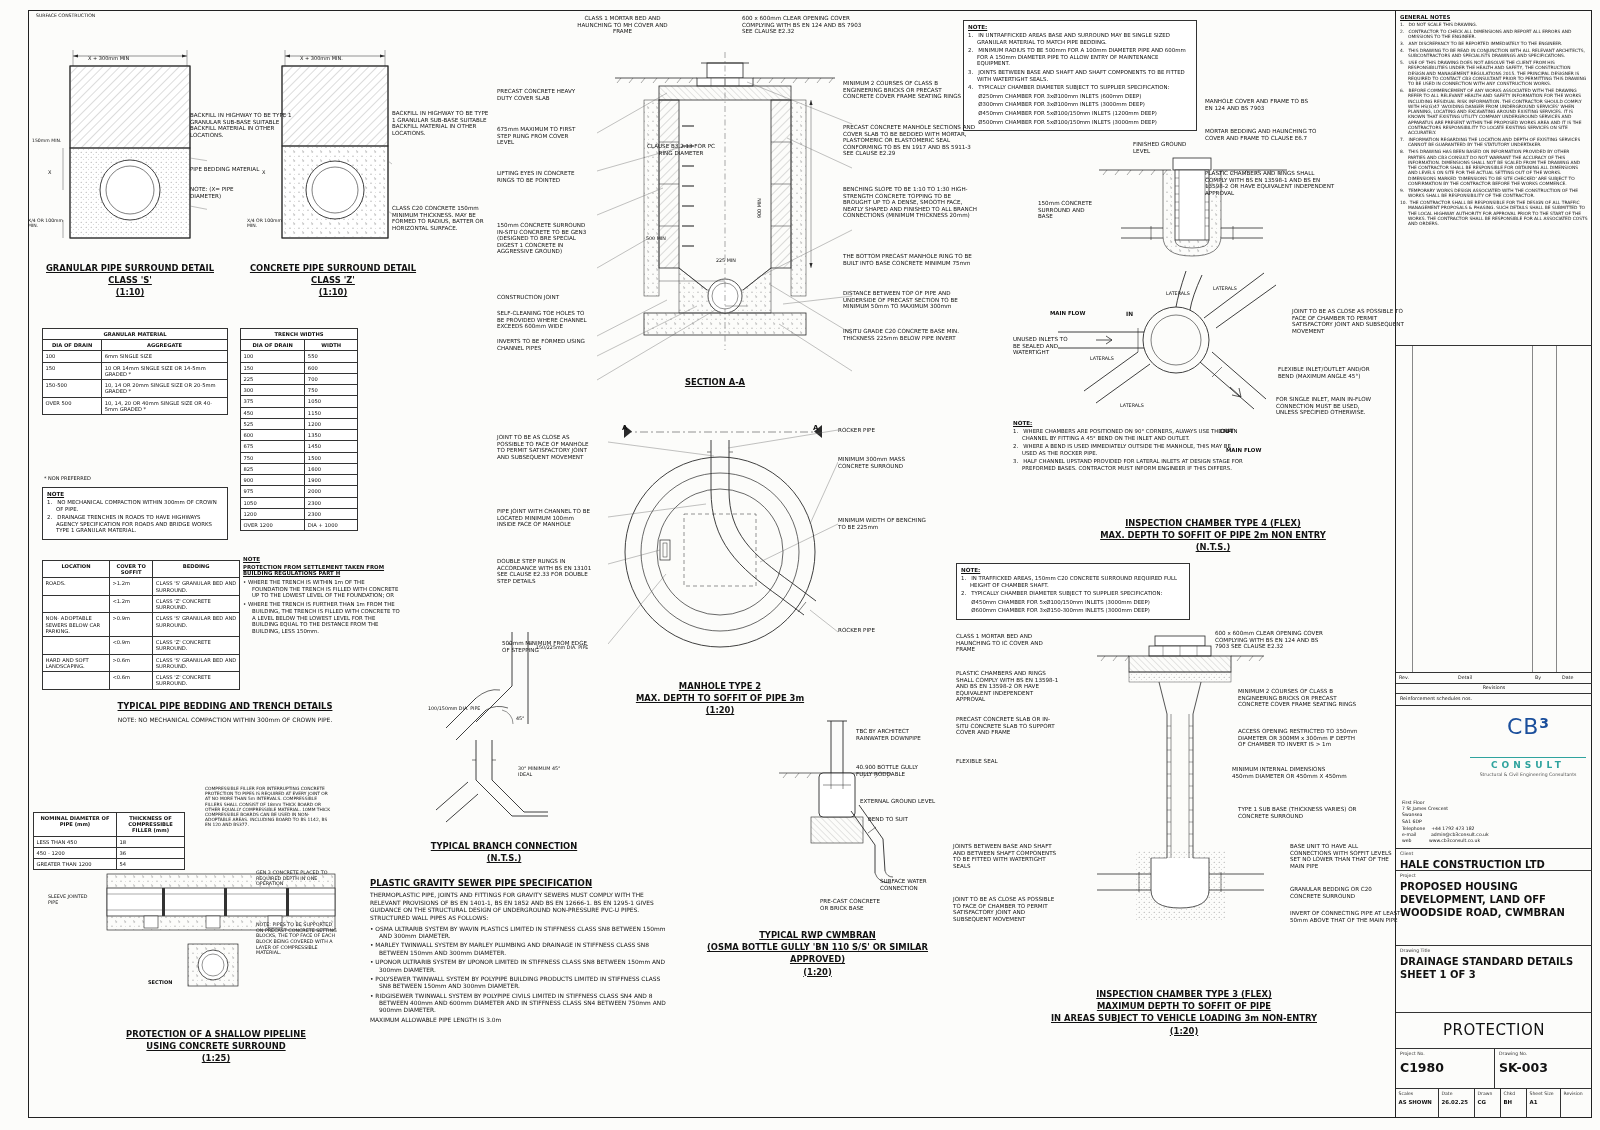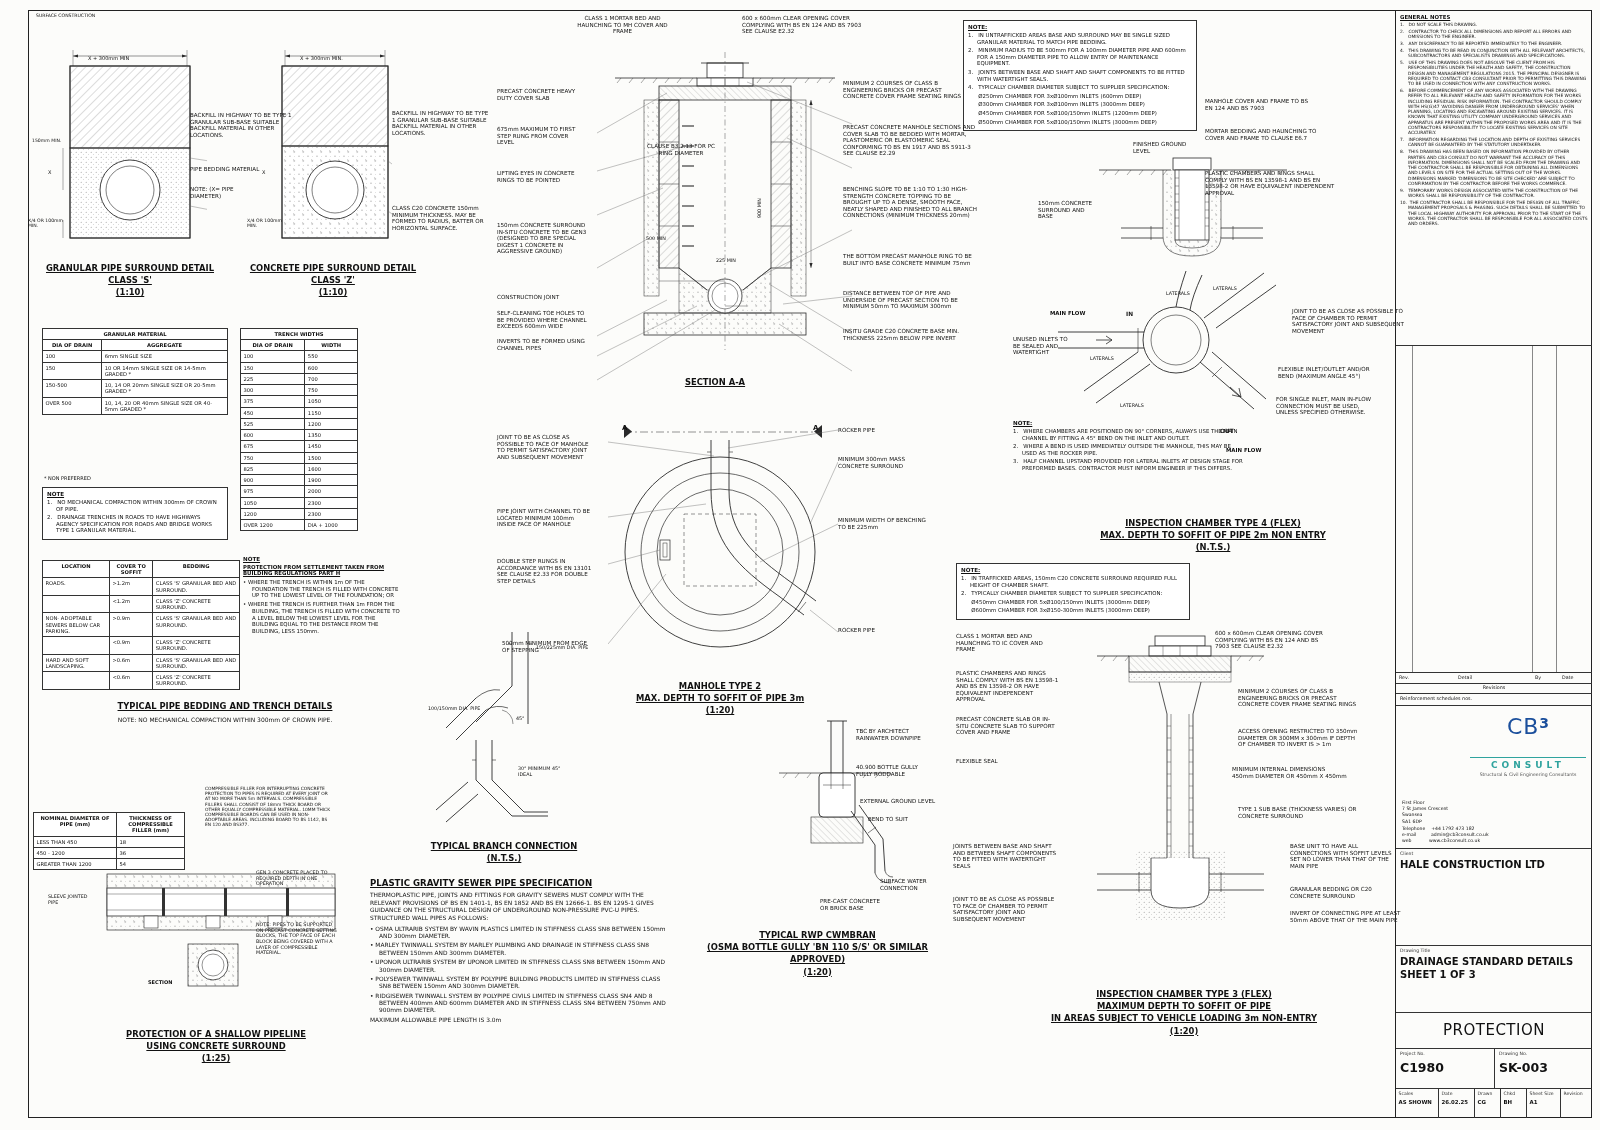--- a/index.html
+++ b/index.html
@@ -779,20 +779,24 @@
         <div class="addr-line">e-mail          admin@cb3consult.co.uk</div>
         <div class="addr-line">web            www.cb3consult.co.uk</div>
       </div>
   </div>
 
   <div class="tb-sec" id="tb-client">
     <div class="tb-label">Client</div>
     <div class="tb-big">HALE CONSTRUCTION LTD</div>
   </div>
 
+  <div class="tb-sec" id="tb-project">
+    <div class="tb-label">Project</div>
+    <div class="tb-big">PROPOSED HOUSING DEVELOPMENT, LAND OFF WOODSIDE ROAD, CWMBRAN</div>
+  </div>
 
   <div class="tb-sec" id="tb-drawtitle">
     <div class="tb-label">Drawing Title</div>
     <div class="tb-big">DRAINAGE STANDARD DETAILS SHEET 1 OF 3</div>
   </div>
 
   <div class="tb-sec" id="tb-status">PROTECTION</div>
 
   <div class="tb-sec" id="tb-nums">
     <div class="numcell" style="left:0;width:98px">

